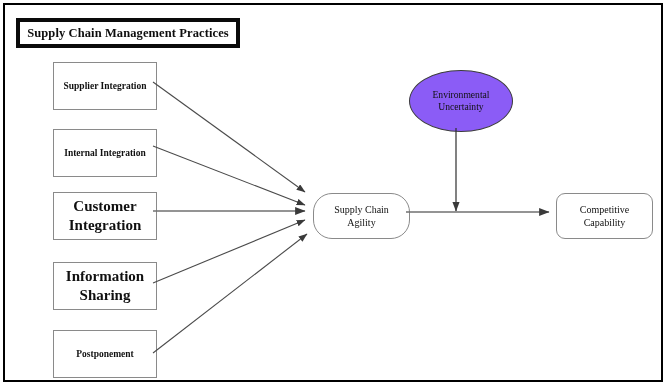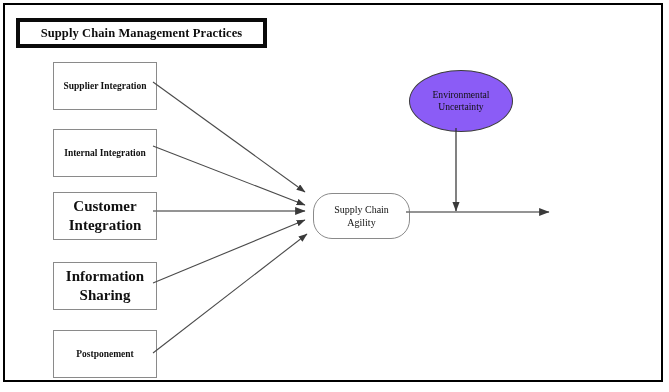--- a/index.html
+++ b/index.html
@@ -24,21 +24,21 @@
     width: 660px;
     height: 379px;
     border: 2px solid #000000;
     box-sizing: border-box;
     background: #ffffff;
   }
   #title-box {
     position: absolute;
     left: 11px;
     top: 13px;
-    width: 251px;
+    width: 224px;
     height: 30px;
     border: 4px solid #0a0a0a;
     box-sizing: border-box;
     background: #ffffff;
     display: flex;
     align-items: center;
     justify-content: center;
   }
   #title-box .label {
     font-size: 12.5px;
@@ -160,20 +160,23 @@
     </div>
 
     <div class="pred-box" id="box-postponement">
       <span class="label">Postponement</span>
     </div>
 
     <div class="round-box" id="box-supply-chain-agility">
       <span class="label">Supply Chain<br>Agility</span>
     </div>
 
+    <div class="round-box" id="box-competitive-capability">
+      <span class="label">Competitive<br>Capability</span>
+    </div>
 
     <div id="ellipse-environmental-uncertainty">
       <span class="label">Environmental<br>Uncertainty</span>
     </div>
 
   </div>
 
   <svg id="arrow-layer" viewBox="0 0 669 392" width="669" height="392" xmlns="http://www.w3.org/2000/svg">
     <defs>
       <marker id="ahead" markerWidth="9" markerHeight="9" refX="7.6" refY="3" orient="auto" markerUnits="strokeWidth">

